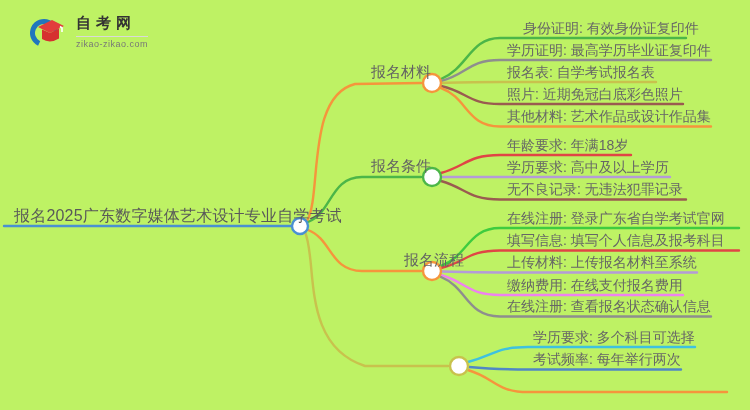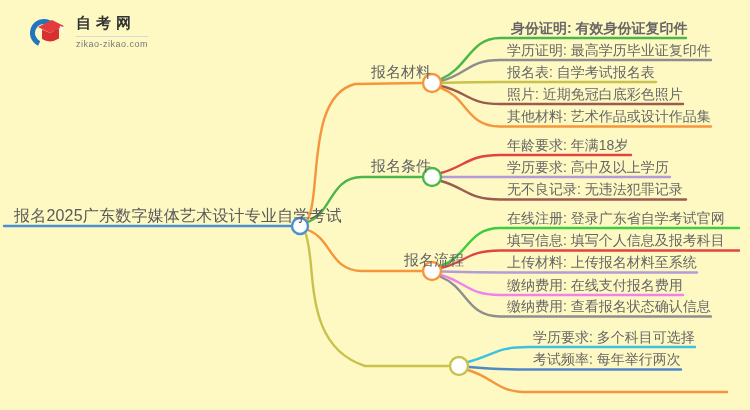--- a/index.html
+++ b/index.html
@@ -1,18 +1,18 @@
 <!DOCTYPE html>
 <html><head>
 <meta charset="utf-8">
 <style>
   * { margin:0; padding:0; box-sizing:border-box; }
   html,body { background:#fff; }
   .canvas {
-    position:relative; width:750px; height:410px; background:#fef9c3;
+    position:relative; width:750px; height:410px; background:#bef264;
     font-family:"Liberation Sans","DejaVu Sans",sans-serif; overflow:hidden;
   }
   svg.wires { position:absolute; left:0; top:0; }
   .label { position:absolute; white-space:nowrap; color:#666; }
   .central-label { font-size:16px; color:#595959; letter-spacing:0.2px; }
   .branch-label { font-size:15px; color:#636363; }
   .leaf-label { font-size:14px; line-height:18px; color:#666; }
   .logo { position:absolute; left:30px; top:14px; display:flex; align-items:center; }
   .logo-text { margin-left:10px; }
   .logo-title { font-size:15px; font-weight:bold; color:#333; letter-spacing:5px; }
@@ -77,32 +77,32 @@
       <div class="logo-domain">zikao-zikao.com</div>
     </div>
   </div>
 
   <div class="label central-label" style="left:14px; top:206px;">报名2025广东数字媒体艺术设计专业自学考试</div>
 
   <div class="label branch-label" style="left:371px; top:63px;">报名材料</div>
   <div class="label branch-label" style="left:371px; top:157px;">报名条件</div>
   <div class="label branch-label" style="left:371px; top:251px;margin-left:33px;">报名流程</div>
 
-  <div class="label leaf-label" style="left:511px; top:19px;font-weight:bold;">身份证明: 有效身份证复印件</div>
+  <div class="label leaf-label" style="left:523px; top:19px;">身份证明: 有效身份证复印件</div>
   <div class="label leaf-label" style="left:507px; top:41px;">学历证明: 最高学历毕业证复印件</div>
   <div class="label leaf-label" style="left:507px; top:63px;">报名表: 自学考试报名表</div>
   <div class="label leaf-label" style="left:507px; top:85px;">照片: 近期免冠白底彩色照片</div>
   <div class="label leaf-label" style="left:507px; top:107px;">其他材料: 艺术作品或设计作品集</div>
 
   <div class="label leaf-label" style="left:507px; top:136px;">年龄要求: 年满18岁</div>
   <div class="label leaf-label" style="left:507px; top:158px;">学历要求: 高中及以上学历</div>
   <div class="label leaf-label" style="left:507px; top:180px;">无不良记录: 无违法犯罪记录</div>
 
   <div class="label leaf-label" style="left:507px; top:209px;">在线注册: 登录广东省自学考试官网</div>
   <div class="label leaf-label" style="left:507px; top:231px;">填写信息: 填写个人信息及报考科目</div>
   <div class="label leaf-label" style="left:507px; top:253px;">上传材料: 上传报名材料至系统</div>
   <div class="label leaf-label" style="left:507px; top:276px;">缴纳费用: 在线支付报名费用</div>
-  <div class="label leaf-label" style="left:507px; top:297px;">缴纳费用: 查看报名状态确认信息</div>
+  <div class="label leaf-label" style="left:507px; top:297px;">在线注册: 查看报名状态确认信息</div>
 
   <div class="label leaf-label" style="left:533px; top:328px;">学历要求: 多个科目可选择</div>
   <div class="label leaf-label" style="left:533px; top:350px;">考试频率: 每年举行两次</div>
 
 </div>
 
 </body></html>

